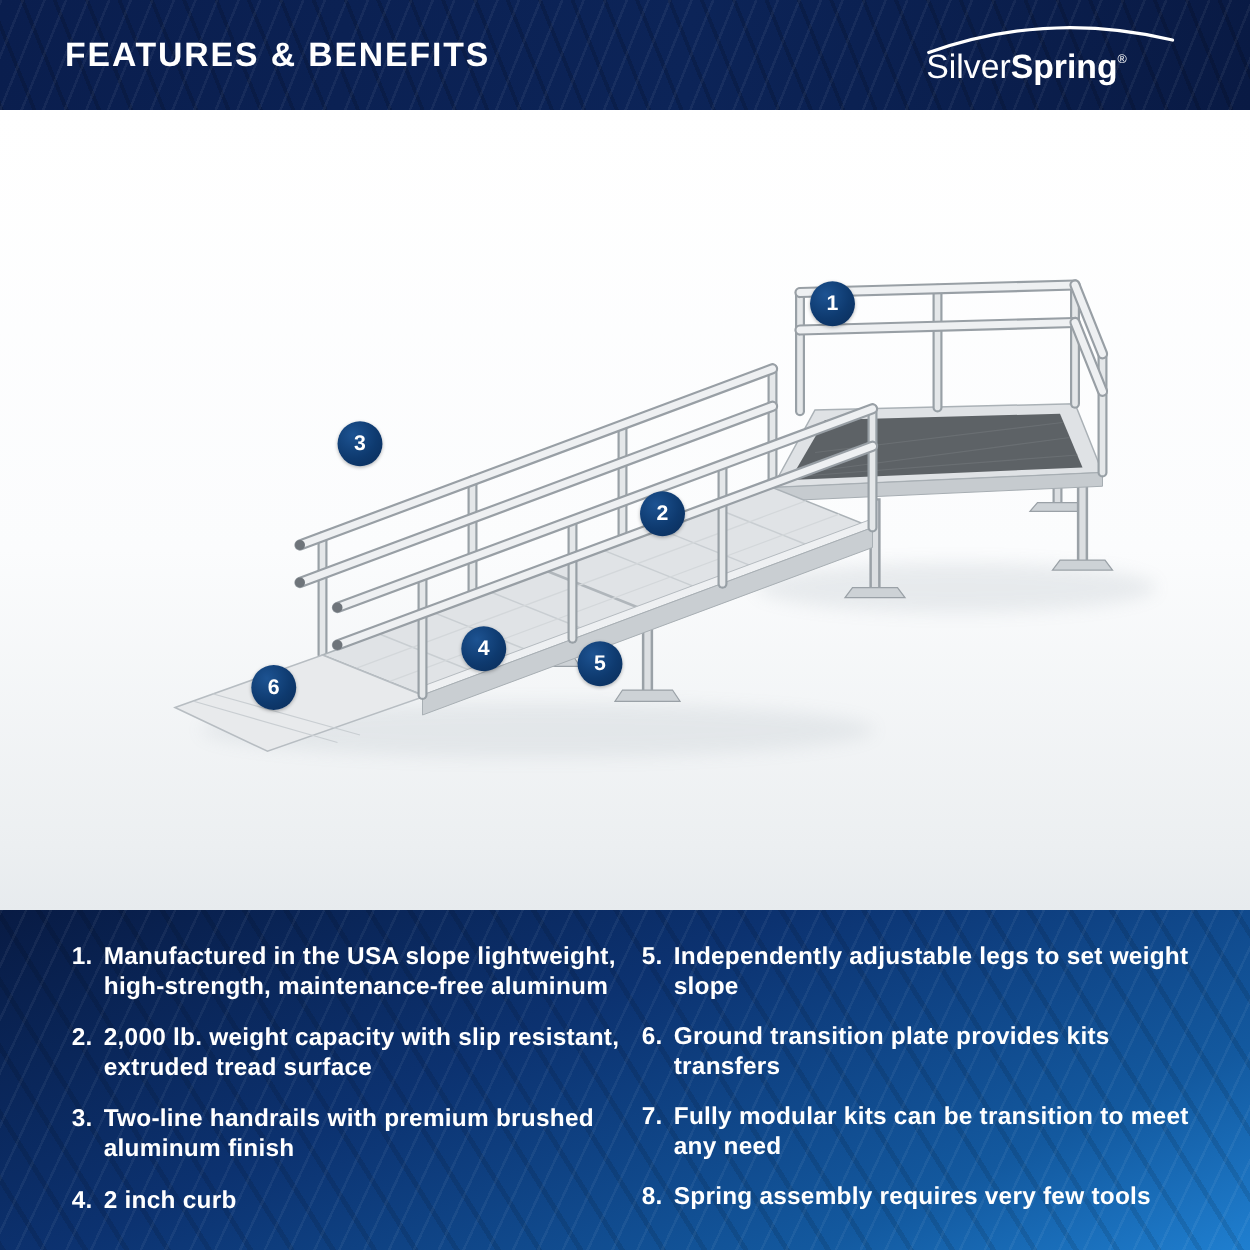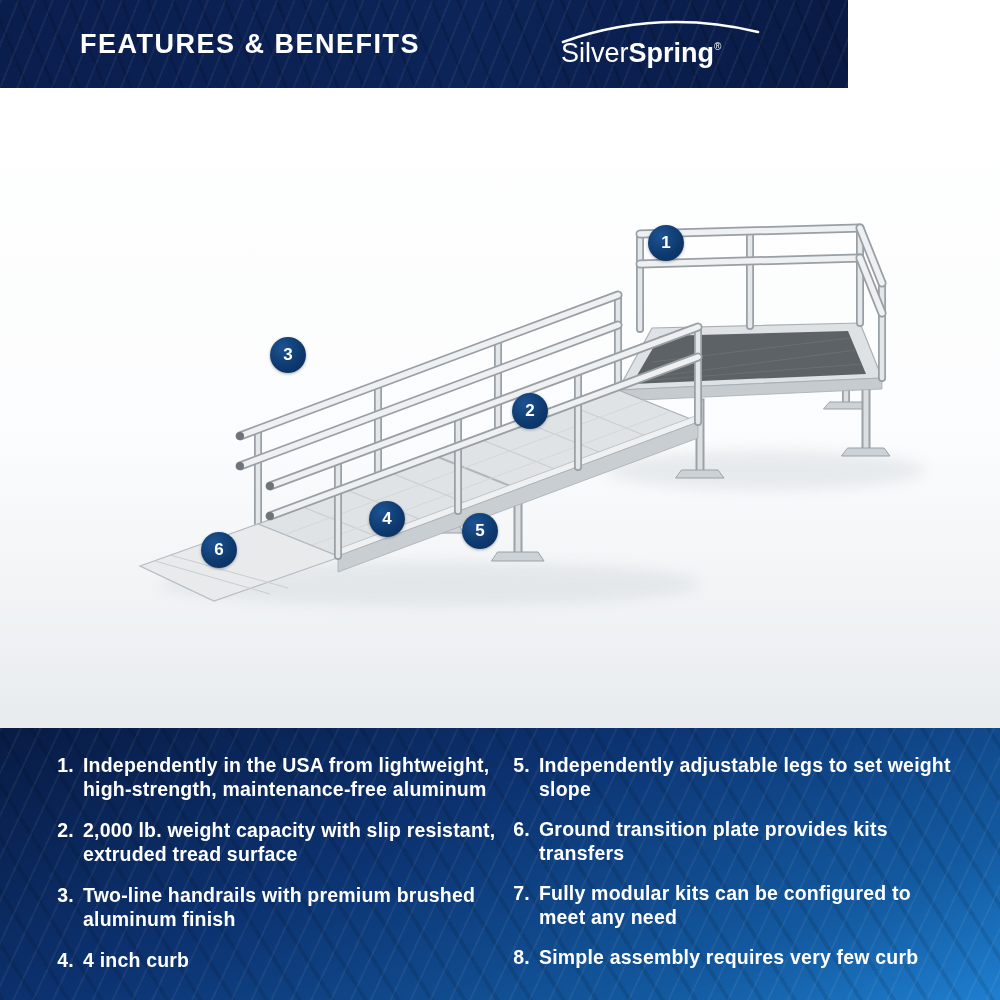--- a/index.html
+++ b/index.html
@@ -1,22 +1,22 @@
 <!DOCTYPE html>
 <html><head>
 <meta charset="utf-8">
 <style>
   html,body{margin:0;padding:0;}
   body{width:1000px;height:1000px;font-family:"Liberation Sans",sans-serif;background:#fff;}
   .page{position:relative;width:1000px;height:1000px;overflow:hidden;background:#fff;}
 
   
   .header{
-    position:absolute;top:0;left:0;width:848px;height:88px;box-sizing:border-box;
-    display:flex;align-items:center;justify-content:space-between;padding:0 80px;
+    position:absolute;top:0;left:0;width:1000px;height:88px;box-sizing:border-box;
+    display:flex;align-items:center;justify-content:space-between;padding:0 52px;
     background:
       repeating-linear-gradient(112deg, rgba(255,255,255,0.05) 0 2px, rgba(255,255,255,0) 2px 16px),
       repeating-linear-gradient(68deg, rgba(0,0,0,0.14) 0 3px, rgba(0,0,0,0) 3px 24px),
       linear-gradient(95deg,#0a1e4e 0%,#0c2458 55%,#091a44 100%);
   }
   .title{color:#ffffff;font-size:27px;font-weight:700;letter-spacing:1.5px;}
   .logo{display:block;}
 
   
   .main{
@@ -194,48 +194,48 @@
       </div>
     <div class="callout callout-6">
         <span>6</span>
       </div>
   </div>
 
   <div class="footer">
     <div class="col col-left">
       <div class="feature">
         <span class="num">1.</span>
-        <span class="txt">Independently in the USA from lightweight, high-strength, maintenance-free aluminum</span>
+        <span class="txt">Manufactured in the USA slope lightweight, high-strength, maintenance-free aluminum</span>
       </div>
       <div class="feature">
         <span class="num">2.</span>
         <span class="txt">2,000 lb. weight capacity with slip resistant, extruded tread surface</span>
       </div>
       <div class="feature">
         <span class="num">3.</span>
         <span class="txt">Two-line handrails with premium brushed aluminum finish</span>
       </div>
       <div class="feature">
         <span class="num">4.</span>
-        <span class="txt">4 inch curb</span>
+        <span class="txt">2 inch curb</span>
       </div>
     </div>
     <div class="col col-right">
       <div class="feature">
         <span class="num">5.</span>
         <span class="txt">Independently adjustable legs to set weight slope</span>
       </div>
       <div class="feature">
         <span class="num">6.</span>
         <span class="txt">Ground transition plate provides kits transfers</span>
       </div>
       <div class="feature">
         <span class="num">7.</span>
-        <span class="txt">Fully modular kits can be configured to meet any need</span>
+        <span class="txt">Fully modular kits can be transition to meet any need</span>
       </div>
       <div class="feature">
         <span class="num">8.</span>
-        <span class="txt">Simple assembly requires very few curb</span>
+        <span class="txt">Spring assembly requires very few tools</span>
       </div>
     </div>
   </div>
 
 </div>
 
 </body></html>

